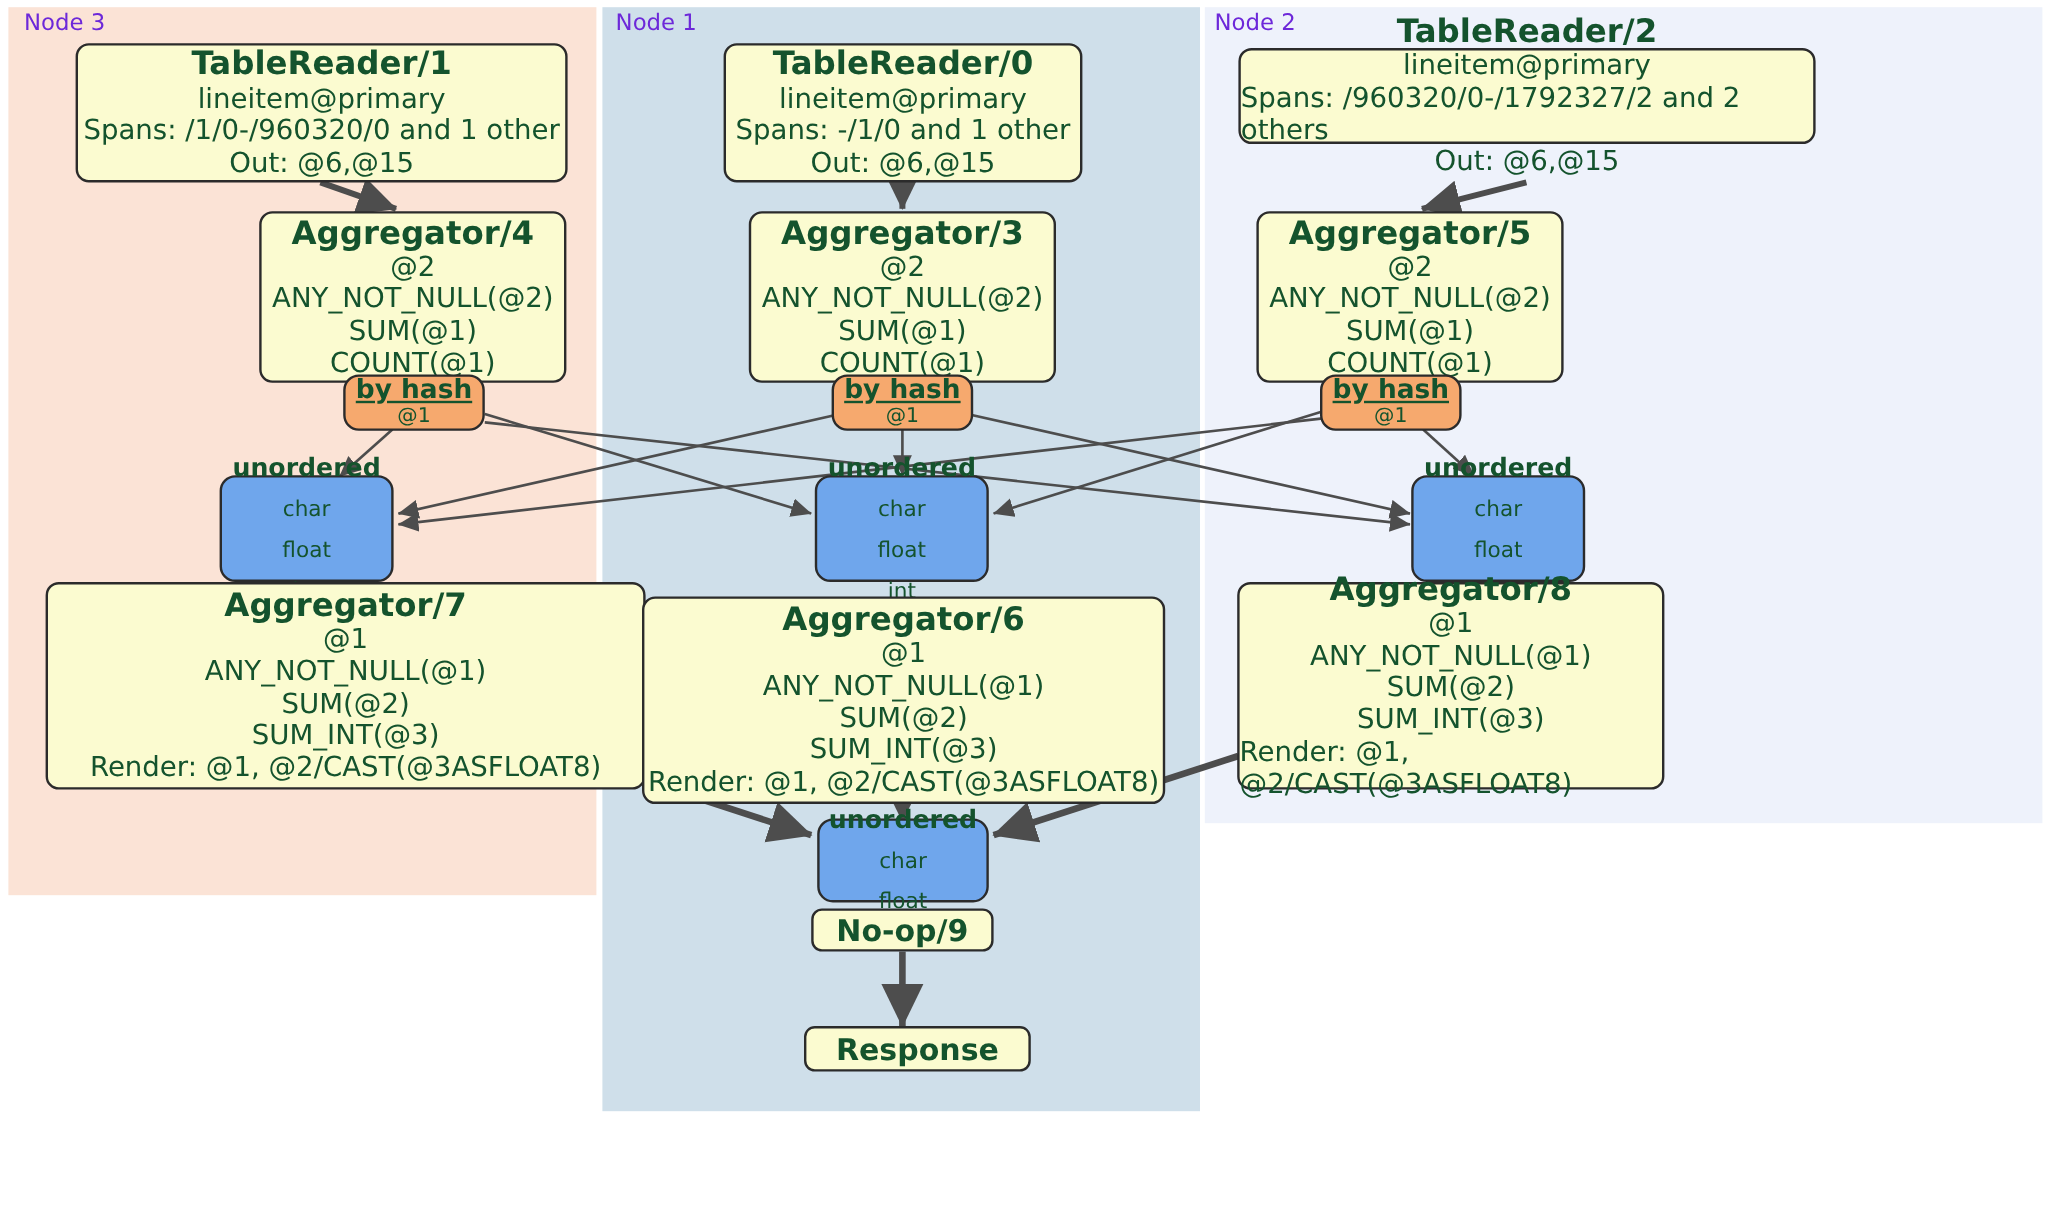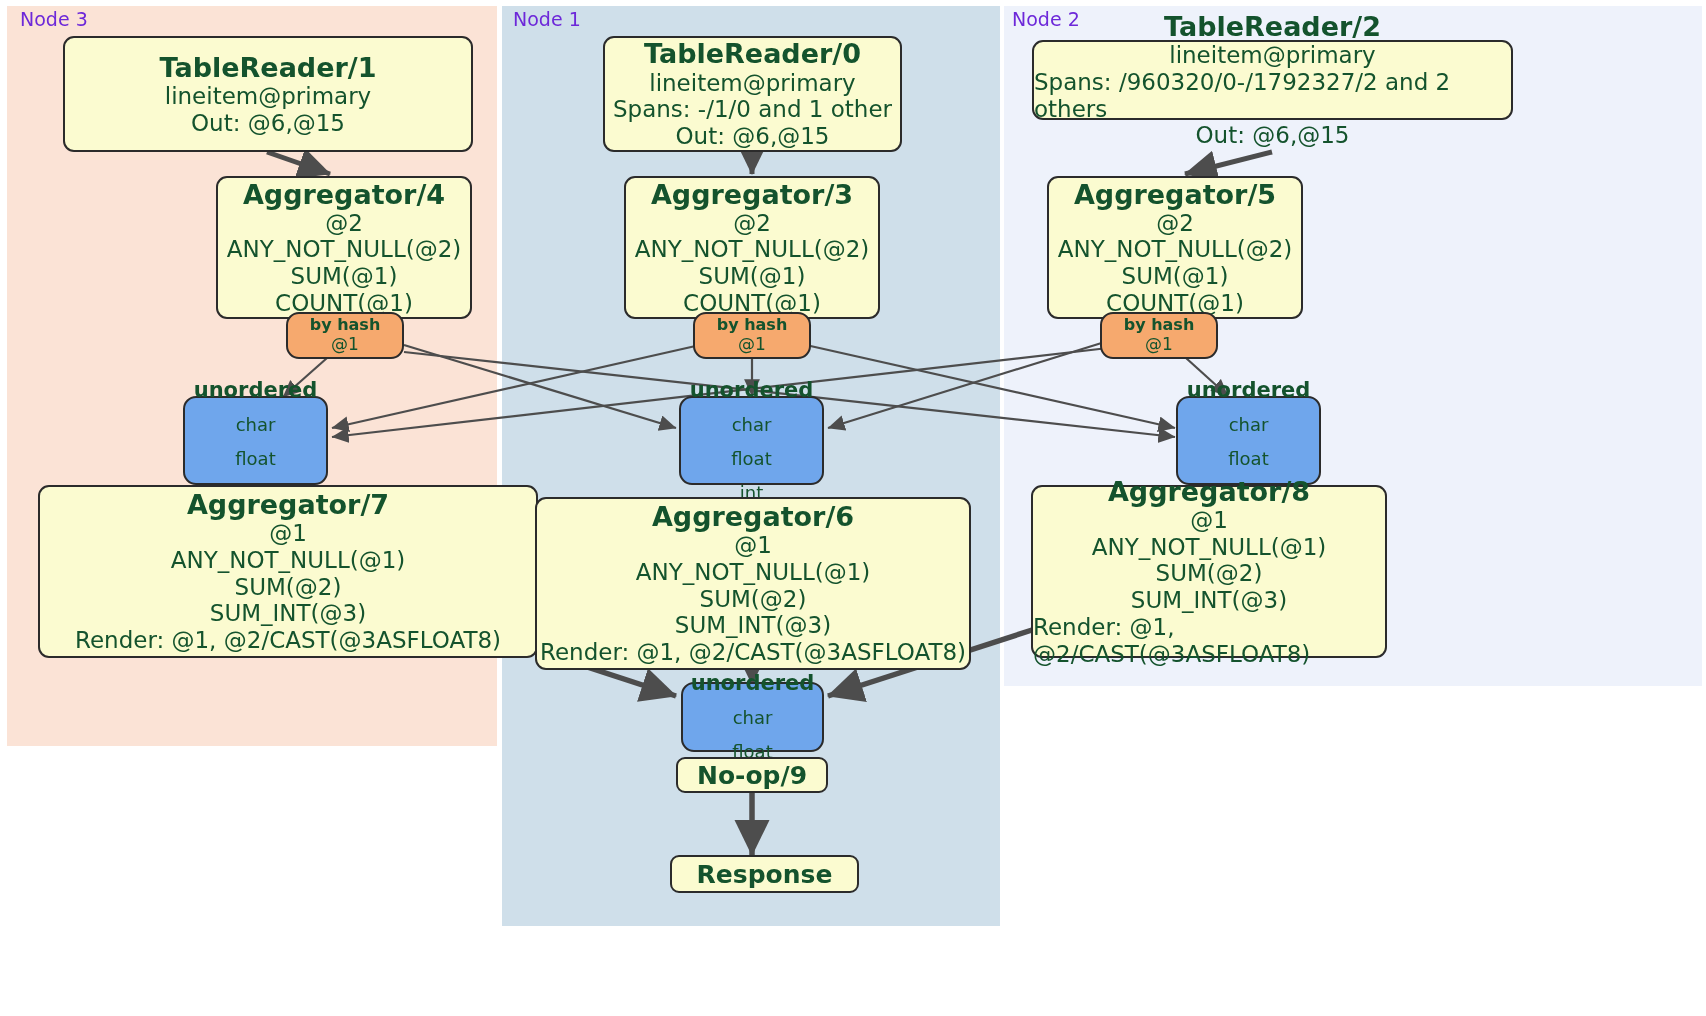--- a/index.html
+++ b/index.html
@@ -62,22 +62,23 @@
 
   .proc {
     background: #fbfbd0;
     border-radius: 11px;
   }
   .router {
     background: #f6a96e;
     border-radius: 13px;
   }
   .router .title {
-    font-size: 16px;
-    font-weight: bold;
+    font-size: 22px;
+    font-weight: bold;
+    text-decoration: underline;
   }
   .router .line {
     font-size: 17px;
   }
   .stream {
     background: #6fa6ec;
     border-radius: 13px;
   }
   .stream .title {
     font-size: 21px;
@@ -145,20 +146,21 @@
       <path d="M474,630 L676,696"></path>
       <path d="M752,658 L752,684"></path>
       <path d="M1032,630 L828,696"></path>
       <path d="M752,793 L752,855"></path>
     </g>
   </svg>
 
   <div class="box proc" style="left:63px; top:36px; width:410px; height:116px;">
     <div class="title">TableReader/1</div>
     <div class="line">lineitem@primary</div>
+    <div class="line">Spans: /1/0-/960320/0 and 1 other</div>
     <div class="line">Out: @6,@15</div>
   </div>
 
   <div class="box proc" style="left:603px; top:36px; width:299px; height:116px;">
     <div class="title">TableReader/0</div>
     <div class="line">lineitem@primary</div>
     <div class="line">Spans: -/1/0 and 1 other</div>
     <div class="line">Out: @6,@15</div>
   </div>
 

